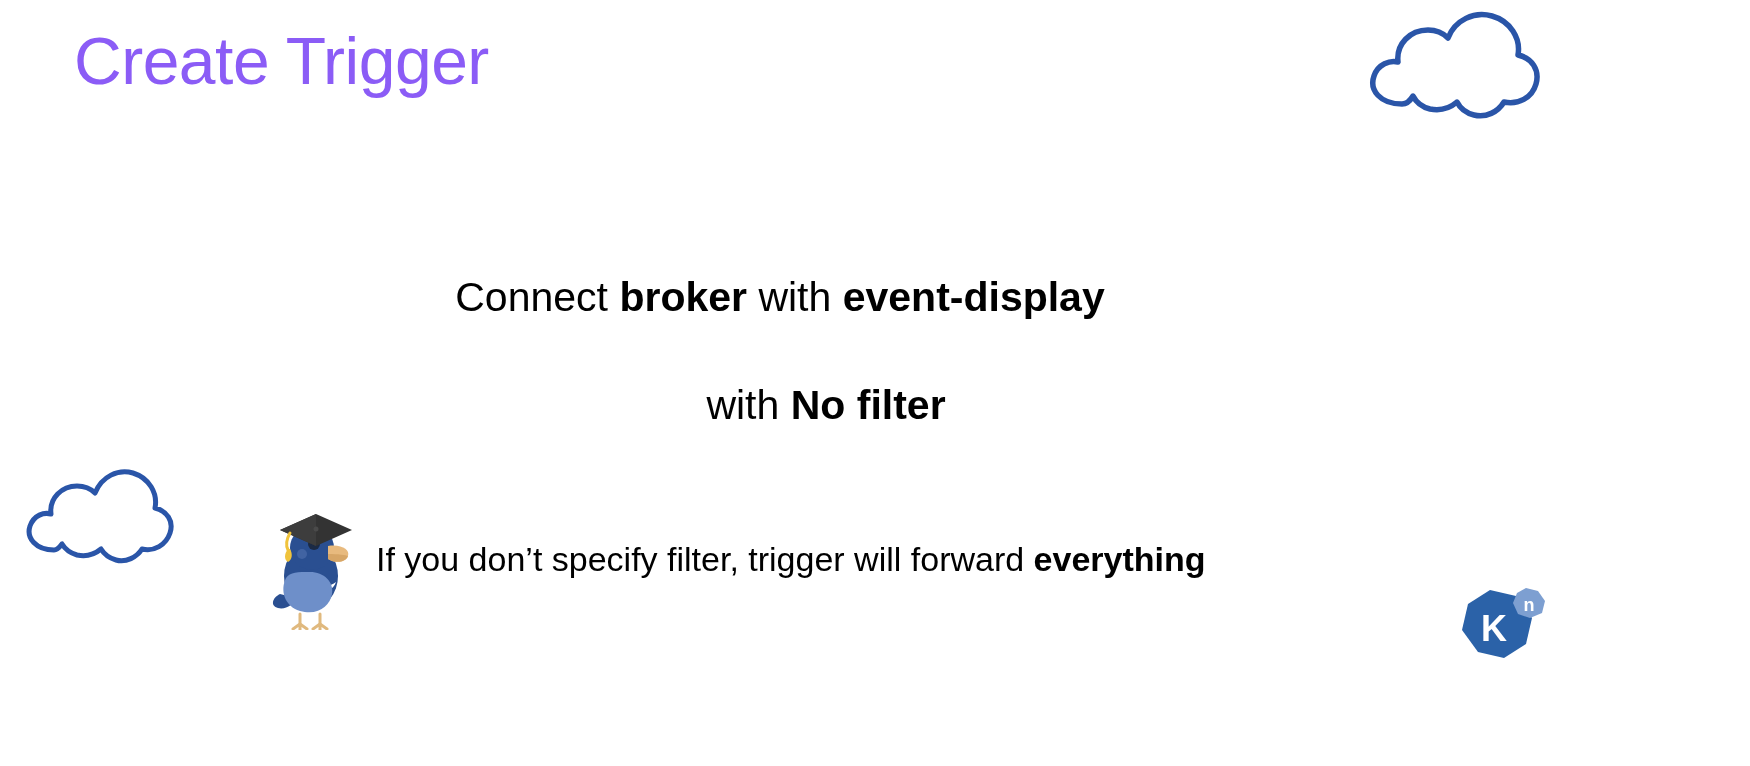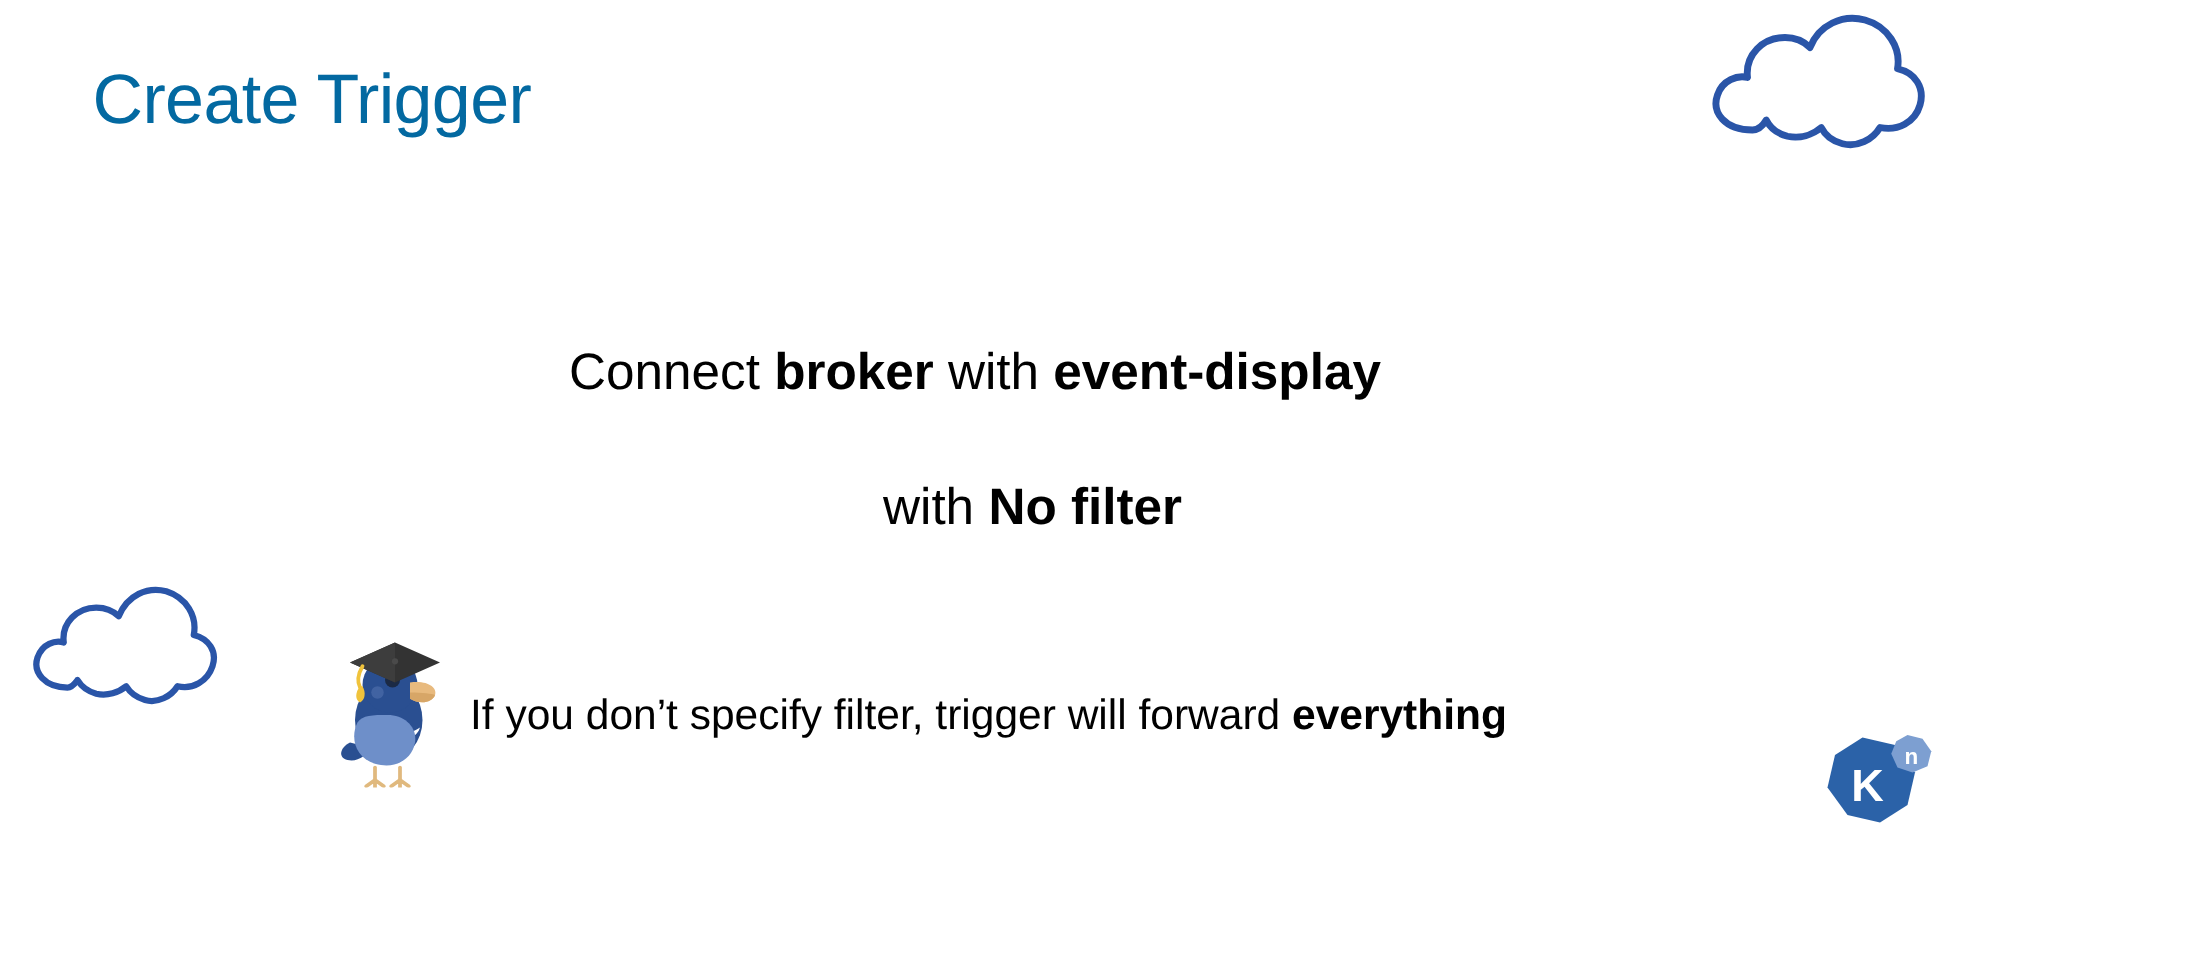--- a/index.html
+++ b/index.html
@@ -19,26 +19,26 @@
   .slide {
     position: absolute;
     inset: 0;
     background: #ffffff;
   }
 
   
   .title {
     position: absolute;
     left: 74px;
-    top: 50px;
-    font-size: 56px;
+    top: 27px;
+    font-size: 66px;
     line-height: 1.05;
     font-weight: 300;
     letter-spacing: -0.5px;
-    color: #0369a1;
+    color: #8b5cf6;
     white-space: nowrap;
   }
 
   
   .cloud {
     position: absolute;
   }
   .cloud-top-right {
     left: 1360px;
     top: 8px;
@@ -74,21 +74,20 @@
     text-align: center;
     font-size: 41px;
     font-weight: 400;
     padding-right: 98px;
   }
   .line-note {
     left: 376px;
     top: 540px;
     font-size: 34px;
     font-weight: 400;
-    margin-top: 13px;
   }
   .body-line b,
   .body-line .strong {
     font-weight: 700;
   }
 
   
   .bird {
     position: absolute;
     left: 266px;

